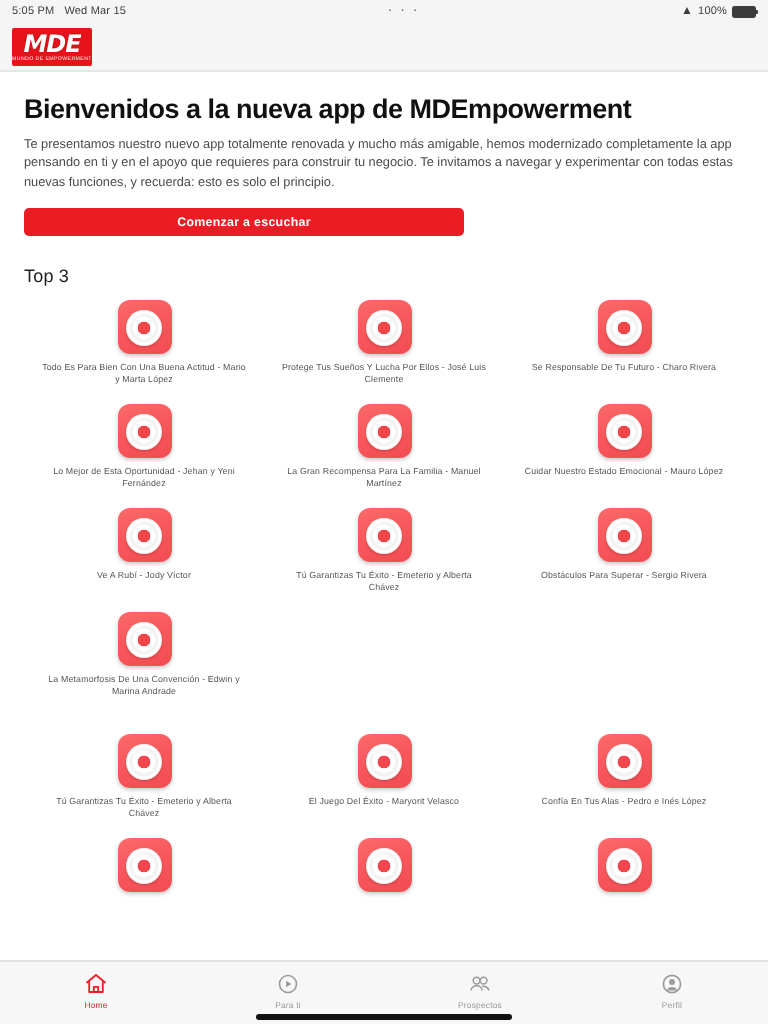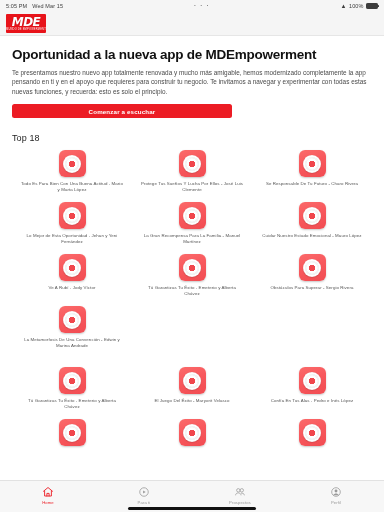--- a/index.html
+++ b/index.html
@@ -259,30 +259,30 @@
   <div class="logo">
     <span class="logo-text">MDE</span>
     <span class="logo-sub">MUNDO DE EMPOWERMENT</span>
   </div>
 </div>
 
 <div class="scroll">
   <div class="content">
 
     <div class="hero">
-      <div class="hero-title">Oportunidad a la nueva app de MDEmpowerment</div>
+      <div class="hero-title">Bienvenidos a la nueva app de MDEmpowerment</div>
       <div class="hero-body">Te presentamos nuestro nuevo app totalmente renovada y mucho más amigable, hemos modernizado completamente la app pensando en ti y en el apoyo que requieres para construir tu negocio. Te invitamos a navegar y experimentar con todas estas nuevas funciones, y recuerda: esto es solo el principio.</div>
       <div class="cta-wrap">
         <button class="cta-button">Comenzar a escuchar</button>
       </div>
     </div>
 
     <div id="sections-host">
         <div class="section">
-          <div class="section-title">Top 18</div>
+          <div class="section-title">Top 3</div>
           <div class="grid">
             <div class="tile">
               <div class="art">
                 <div class="disc"></div>
               </div>
               <div class="tile-label">Todo Es Para Bien Con Una Buena Actitud - Mario y Marta López</div>
             </div>
             <div class="tile">
               <div class="art">
                 <div class="disc"></div>

